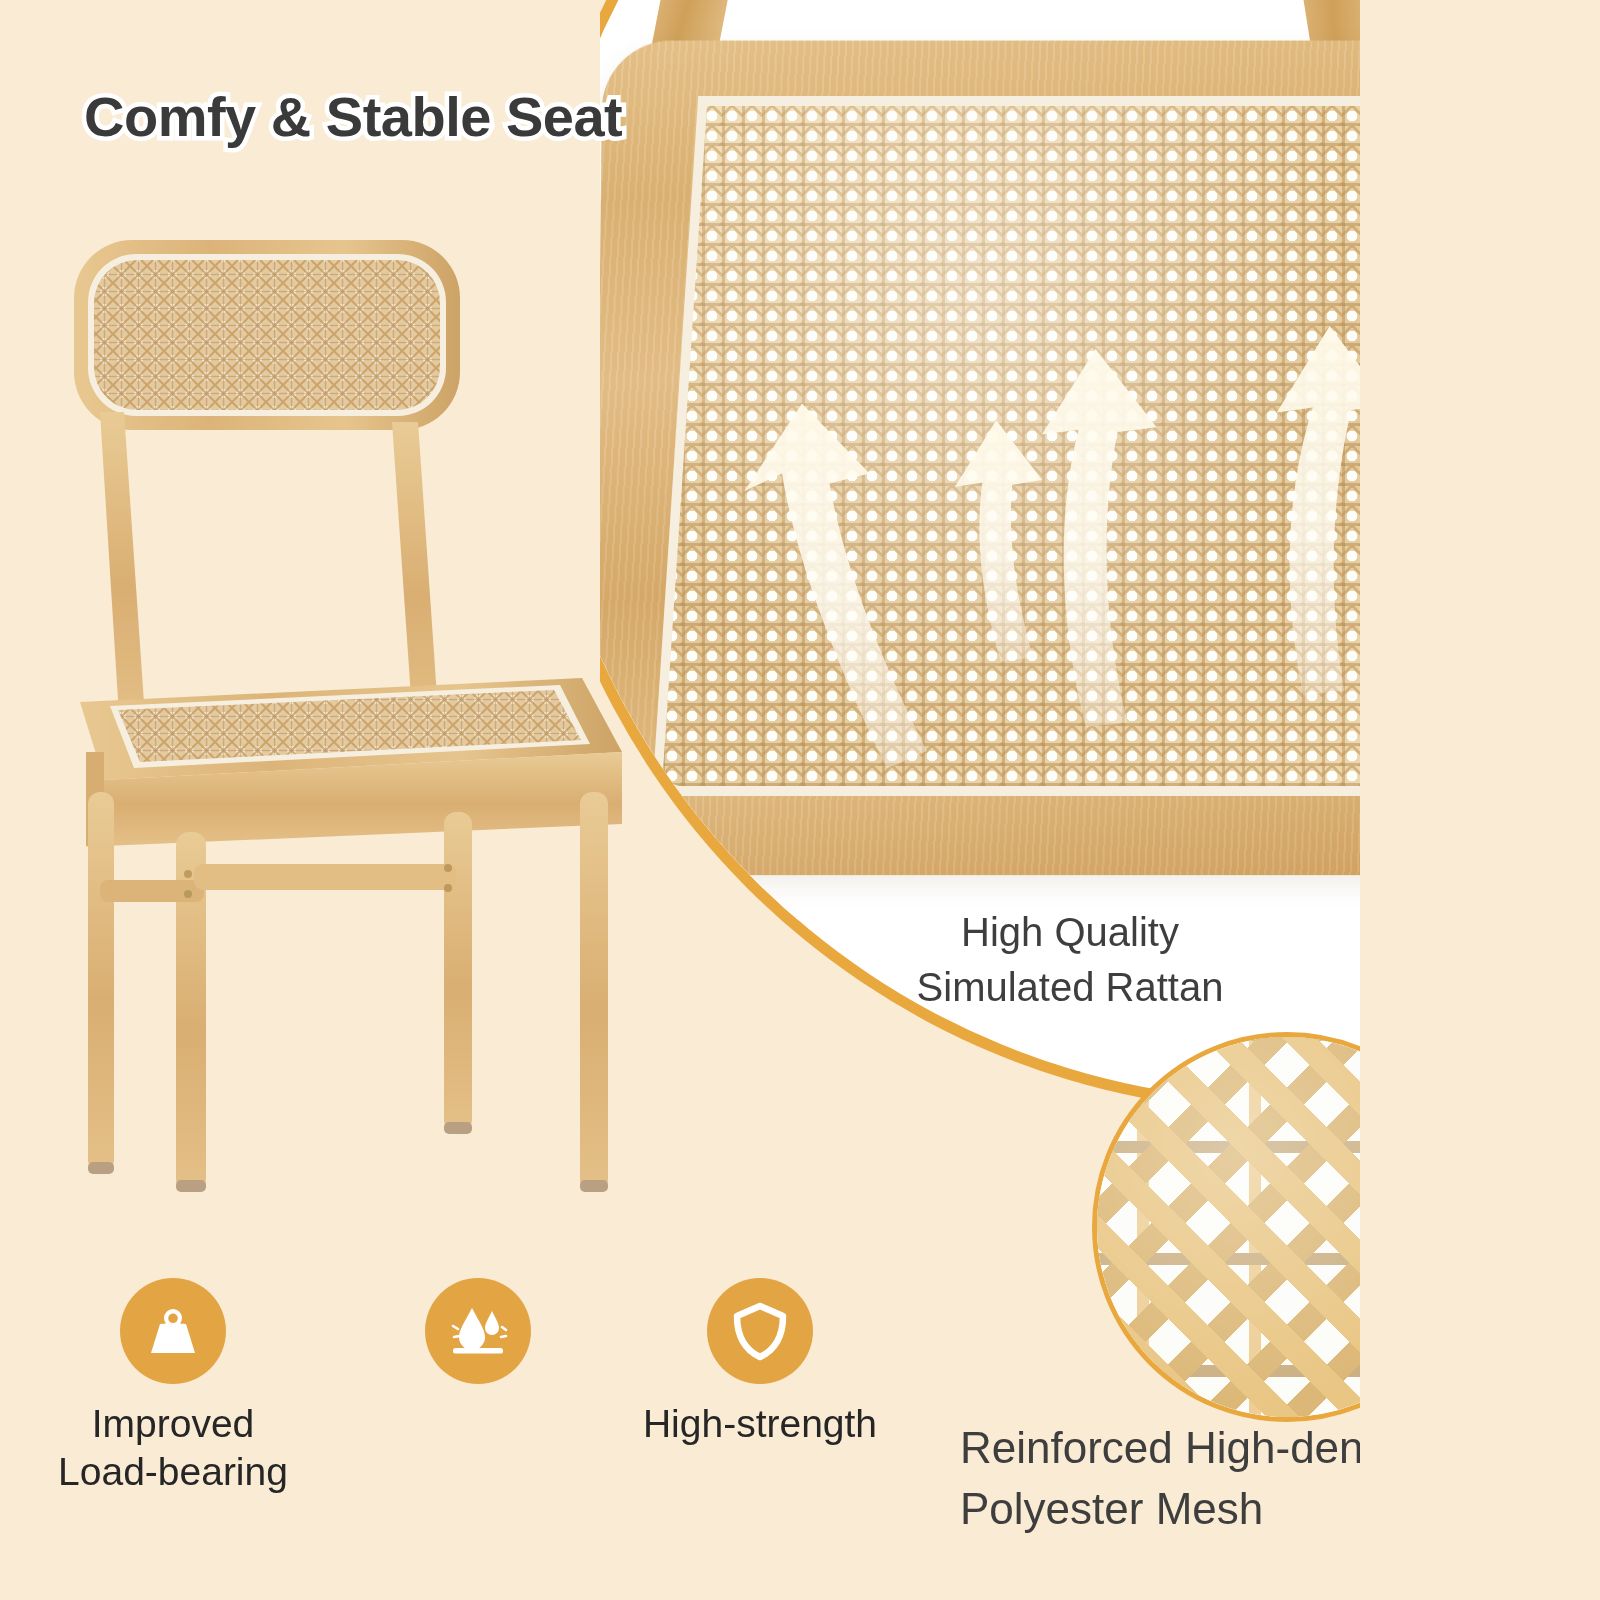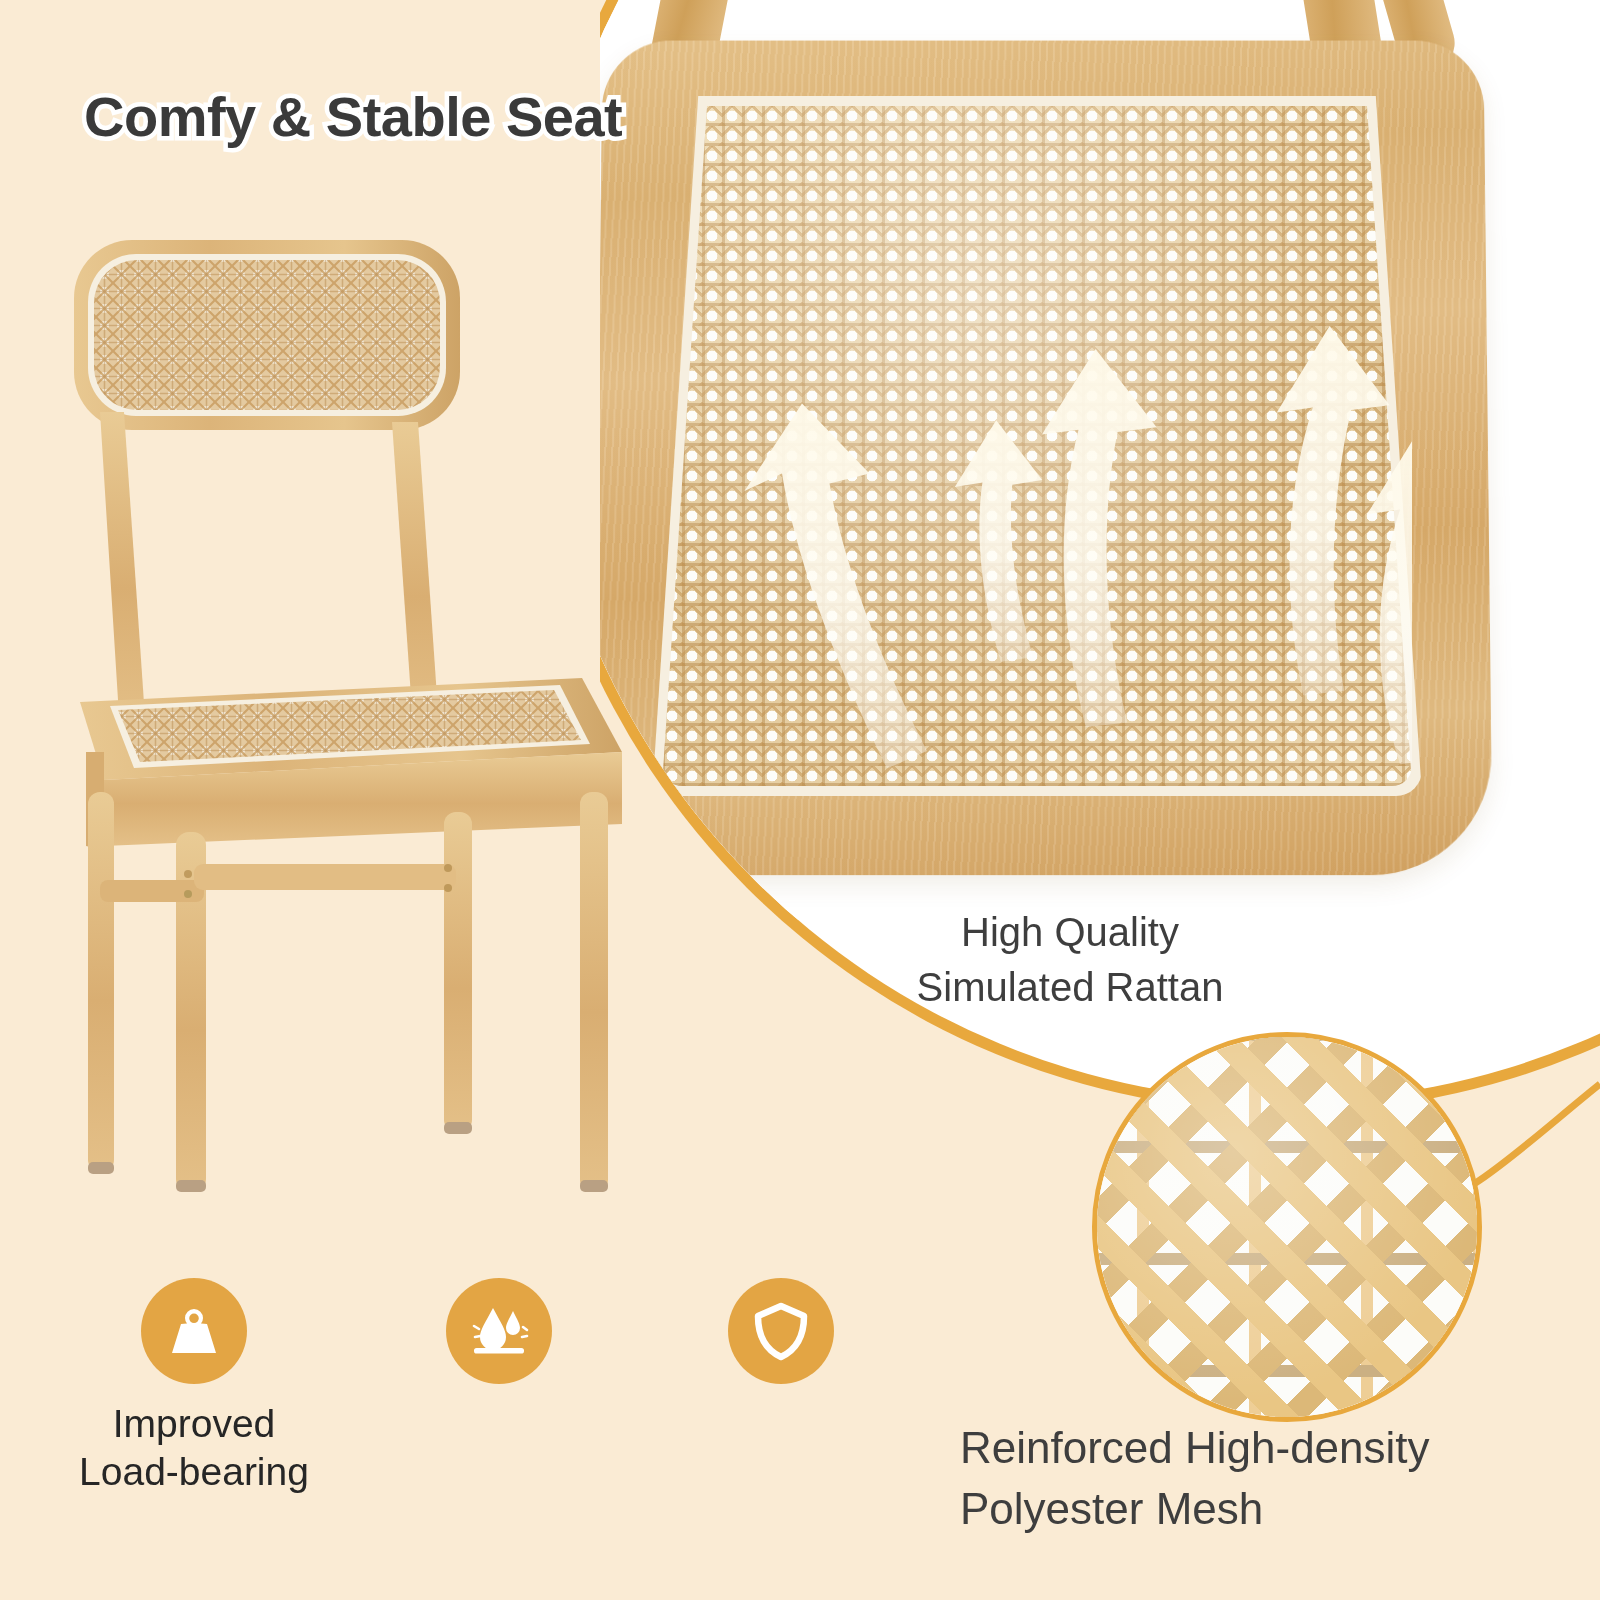--- a/index.html
+++ b/index.html
@@ -2,21 +2,21 @@
 <html><head>
 <meta charset="utf-8">
 <style>
   html,body{margin:0;padding:0;}
   body{
     width:1600px;height:1600px;
     font-family:"Liberation Sans", sans-serif;
     background:#FAEBD4;
     overflow:hidden;
   }
-  #stage{position:relative;width:1600px;height:1600px;overflow:hidden;background:#FAEBD4;}
+  #stage{position:relative;width:1344px;height:1600px;overflow:hidden;background:#FAEBD4;padding-left:16px;}
 
   
   .lens-wrap{position:absolute;left:0;top:0;width:1600px;height:1600px;}
   .lens-orange{
     position:absolute;left:523px;top:-418px;width:1530px;height:1530px;
     border-radius:50%;background:#E8A83D;
   }
   .lens-white{
     position:absolute;left:534px;top:-407px;width:1508px;height:1508px;
     border-radius:50%;background:#FFFFFF;overflow:hidden;
@@ -112,21 +112,21 @@
   }
   .mesh-sheen{position:absolute;inset:0;border-radius:50%;
     background:radial-gradient(circle at 36% 30%,rgba(255,255,255,.30),rgba(255,255,255,0) 70%);}
 
   .callout-caption{
     position:absolute;left:960px;top:1418px;width:620px;
     text-align:left;color:#3E3E3E;font-size:44px;line-height:1.38;
   }
 
   
-  .features{position:absolute;left:69px;top:1278px;width:880px;height:280px;}
+  .features{position:absolute;left:48px;top:1278px;width:880px;height:280px;}
   .feat{position:absolute;width:290px;text-align:center;}
   .feat .badge{
     width:106px;height:106px;border-radius:50%;background:#E3A544;
     margin:0 auto;display:flex;align-items:center;justify-content:center;
   }
   .feat .flabel{margin-top:16px;color:#262626;font-size:39px;line-height:1.22;white-space:pre-line;}
   .feat.f1{left:-20px;top:0;}
   .feat.f2{left:285px;top:0;}
   .feat.f3{left:567px;top:0;}
 </style>
@@ -284,17 +284,18 @@
         </svg>
       </div>
     </div>
 
     <div class="feat f3">
       <div class="badge">
         <svg width="64" height="64" viewBox="0 0 64 64">
           <path d="M32 7 L9 17 C 9 38 17 51 32 58 C 47 51 55 38 55 17 Z" fill="none" stroke="#FFFFFF" stroke-width="6.5" stroke-linejoin="round"></path>
         </svg>
       </div>
+      <div class="flabel">High-strength</div>
     </div>
 
   </div>
 
 </div>
 
 </body></html>

